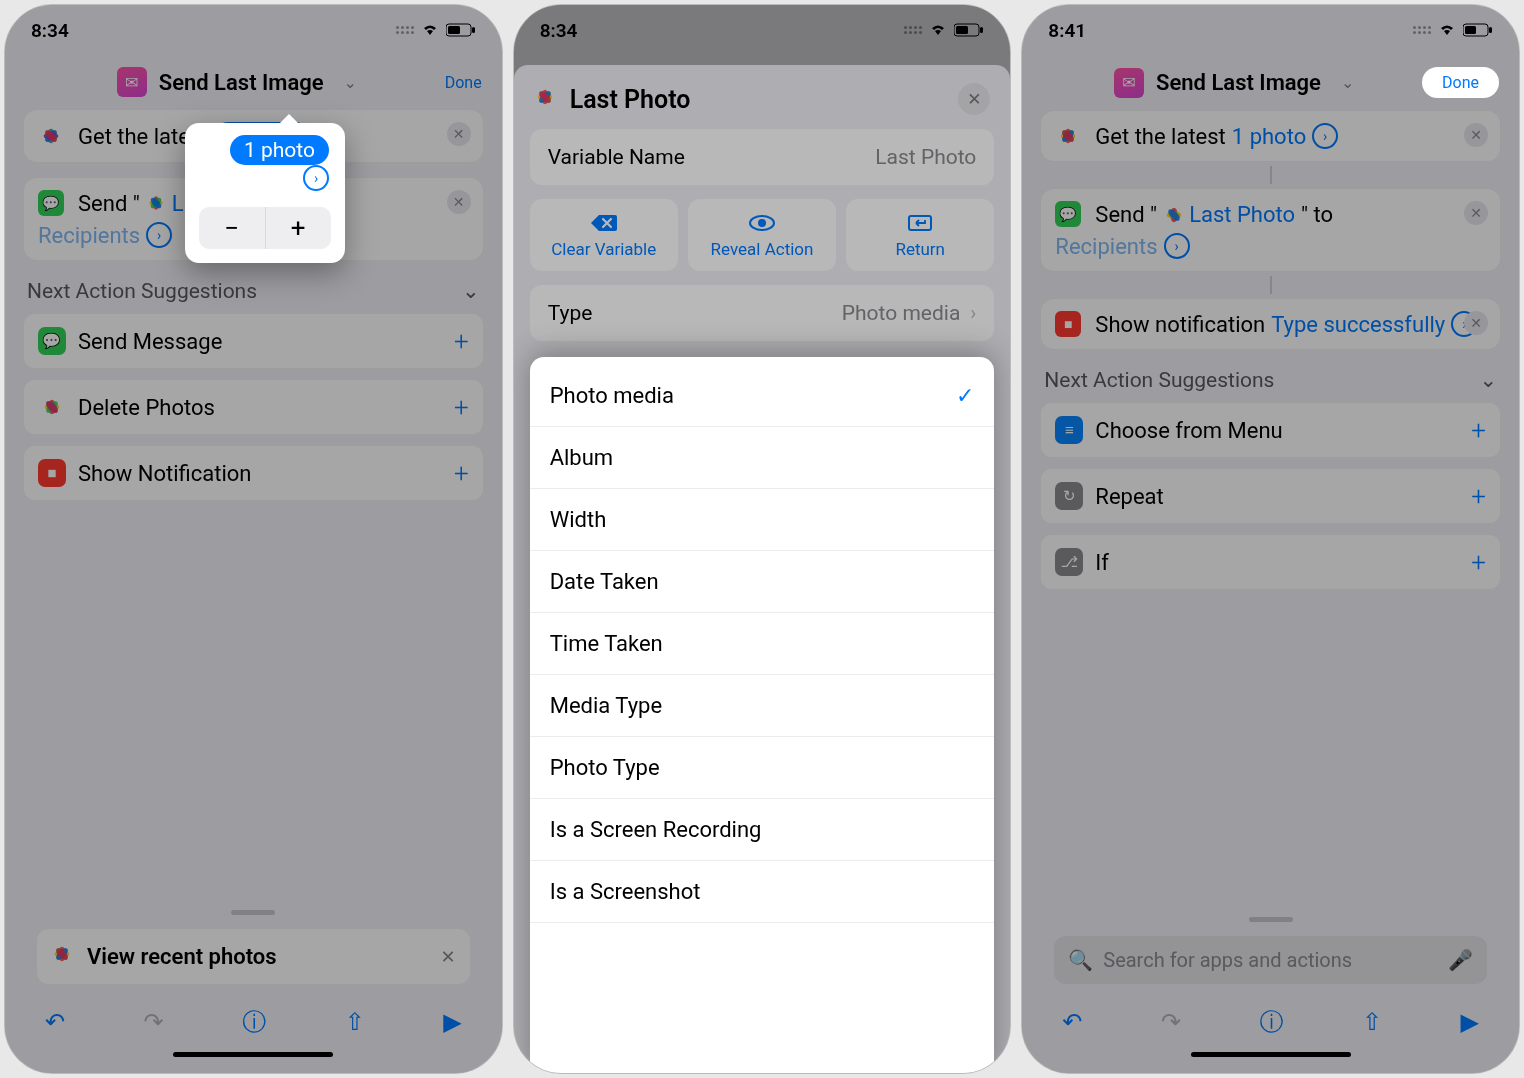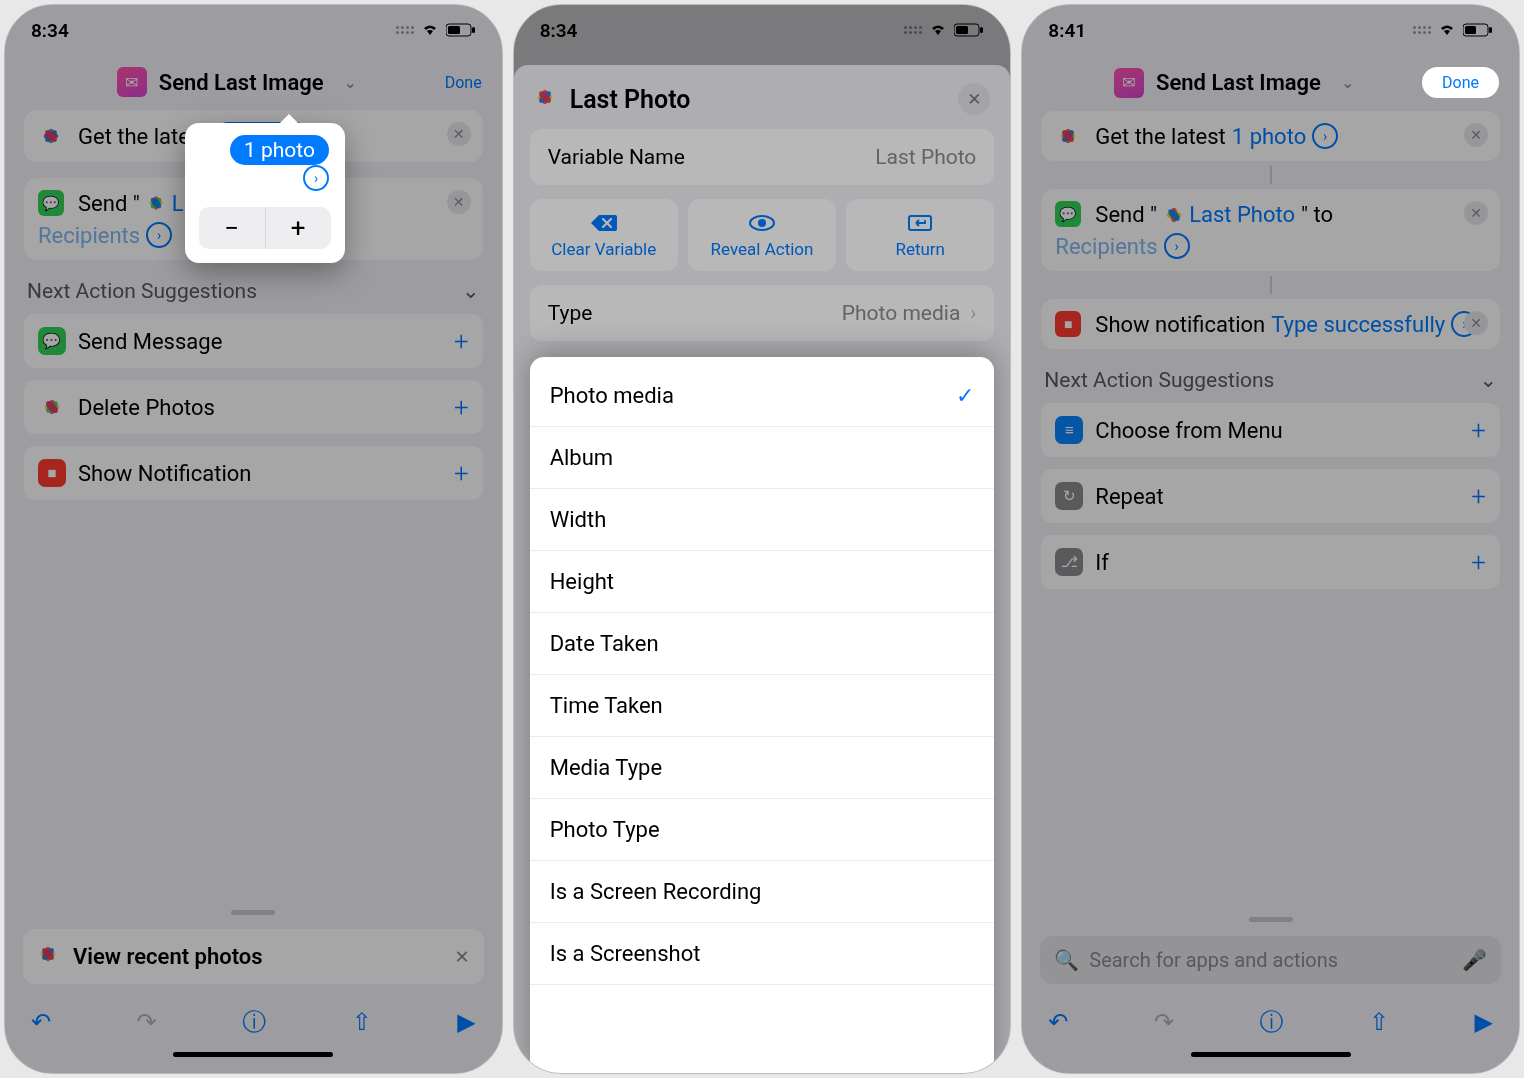--- a/index.html
+++ b/index.html
@@ -39,21 +39,21 @@
   
   
   .suggestions-header { display: flex; justify-content: space-between; align-items: center; padding: 4px 22px 10px; font-size: 21px; color: #5a5a5f; }
   .suggestion-list { padding: 0 18px; }
   .suggestion { background: #fff; border: 1px solid rgba(0,0,0,0.05); border-radius: 12px; padding: 12px 14px; margin-bottom: 10px; display: flex; align-items: center; justify-content: space-between; font-size: 22px; }
   .suggestion .left { display: flex; align-items: center; gap: 12px; }
   .sugg-icon { width: 28px; height: 28px; border-radius: 7px; display: flex; align-items: center; justify-content: center; font-size: 15px; color: white; }
   .plus-blue { color: #007aff; font-size: 26px; font-weight: 300; }
   
   
-  .bottom-area { position: absolute; bottom: 0; left: 0; right: 0; padding: 0 18px 12px; }
+  .bottom-area { position: absolute; bottom: 0; left: 0; right: 0; padding: 0 32px 12px; }
   .drag-handle { width: 44px; height: 5px; background: #c7c7cc; border-radius: 3px; margin: 8px auto 14px; }
   .search-field { background: #e3e3e8; border-radius: 12px; padding: 12px 14px; display: flex; align-items: center; gap: 10px; font-size: 20px; color: #8a8a8f; margin-bottom: 18px; }
   .search-field .mic { margin-left: auto; }
   .view-photos-card { background: #fff; border-radius: 12px; padding: 14px; display: flex; align-items: center; gap: 14px; font-size: 22px; font-weight: 600; margin-bottom: 18px; }
   .toolbar { display: flex; justify-content: space-between; align-items: center; padding: 4px 8px 0; color: #007aff; font-size: 24px; }
   .toolbar .disabled { color: #b0b0b5; }
   .home-indicator { width: 160px; height: 5px; background: #000; border-radius: 3px; margin: 14px auto 4px; }
   
   
   .popover { position: absolute; z-index: 60; background: #fff; border-radius: 14px; box-shadow: 0 10px 30px rgba(0,0,0,0.35); width: 160px; }
@@ -349,23 +349,20 @@
         <span>Photo media</span>
         <span class="checkmark">✓</span>
       </div>
       <div class="picker-item">
         <span>Album</span>
       </div>
       <div class="picker-item">
         <span>Width</span>
       </div>
       <div class="picker-item">
-        <span>Height</span>
-      </div>
-      <div class="picker-item">
         <span>Date Taken</span>
       </div>
       <div class="picker-item">
         <span>Time Taken</span>
       </div>
       <div class="picker-item">
         <span>Media Type</span>
       </div>
       <div class="picker-item">
         <span>Photo Type</span>

